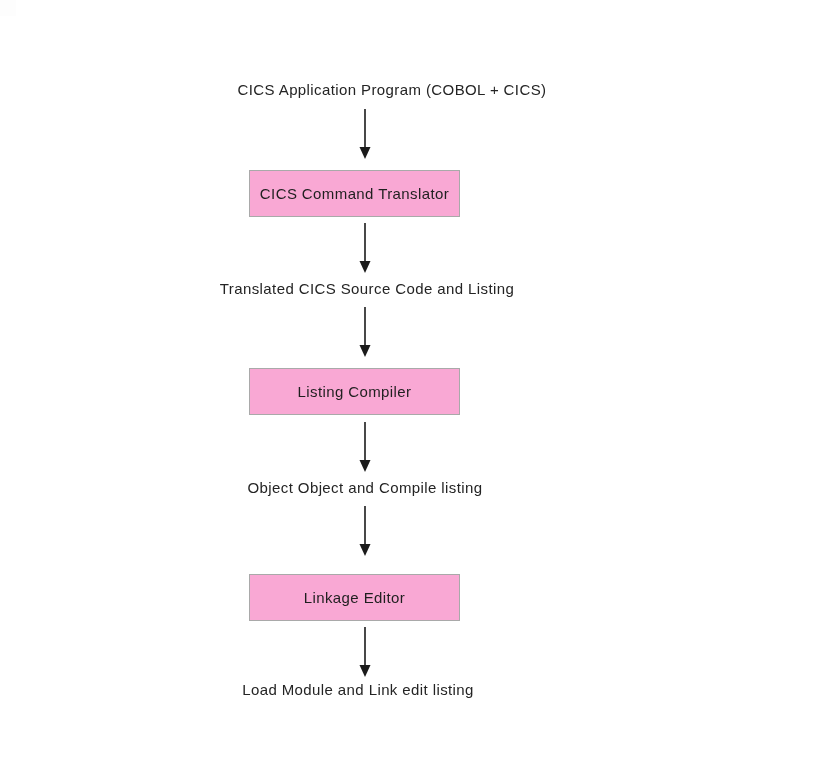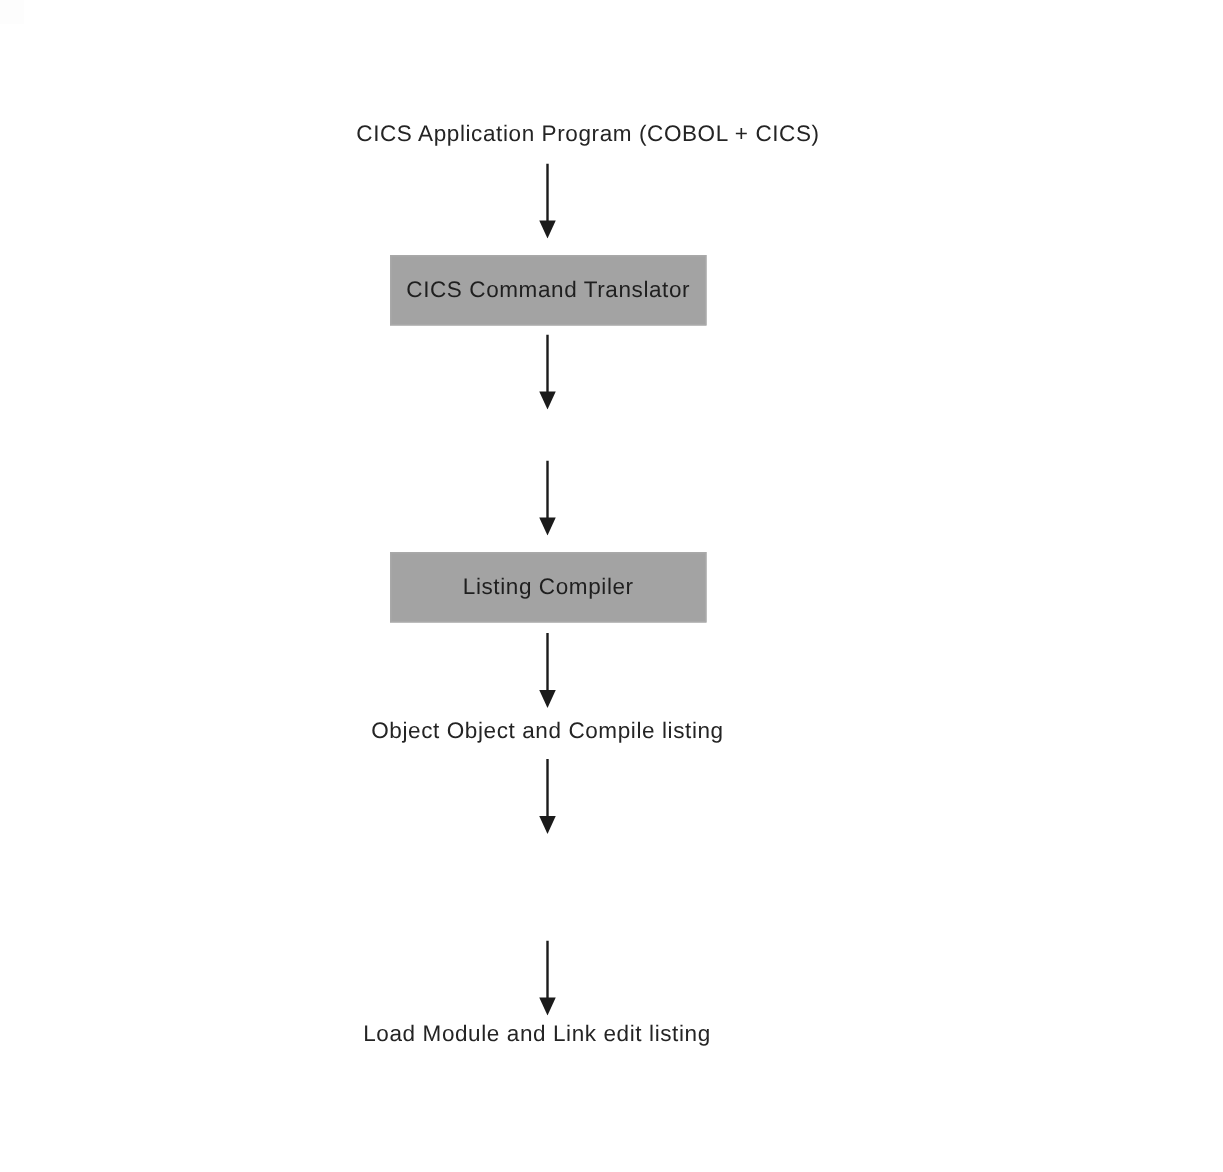--- a/index.html
+++ b/index.html
@@ -27,25 +27,25 @@
     position: absolute;
     text-align: center;
     color: #242424;
     font-size: 15px;
     letter-spacing: 0.4px;
     white-space: nowrap;
     line-height: 18px;
   }
   .flow-box {
     position: absolute;
-    left: 260px;
+    left: 249px;
     width: 209px;
     height: 45px;
     border: 1px solid #a9a9a9;
-    background: #a3a3a3;
+    background: #f9a8d4;
     display: flex;
     align-items: center;
     justify-content: center;
     color: #1f1f1f;
     font-size: 15px;
     letter-spacing: 0.4px;
     white-space: nowrap;
   }
   .flow-arrow {
     position: absolute;
@@ -70,20 +70,21 @@
 
   <div class="flow-box" style="top:170px;">
     <span>CICS Command Translator</span>
   </div>
 
   <svg class="flow-arrow" style="top:223px;" viewBox="0 0 14 50">
     <line x1="7" y1="0" x2="7" y2="39" stroke="#1b1b1b" stroke-width="1.6"></line>
     <polygon points="1.5,38 12.5,38 7,50" fill="#1b1b1b"></polygon>
   </svg>
 
+  <div class="flow-text" style="left:187px; top:280px; width:360px;">Translated CICS Source Code and Listing</div>
 
   <svg class="flow-arrow" style="top:307px;" viewBox="0 0 14 50">
     <line x1="7" y1="0" x2="7" y2="39" stroke="#1b1b1b" stroke-width="1.6"></line>
     <polygon points="1.5,38 12.5,38 7,50" fill="#1b1b1b"></polygon>
   </svg>
 
   <div class="flow-box" style="top:368px;">
     <span>Listing Compiler</span>
   </div>
 
@@ -92,20 +93,23 @@
     <polygon points="1.5,38 12.5,38 7,50" fill="#1b1b1b"></polygon>
   </svg>
 
   <div class="flow-text" style="left:185px; top:479px; width:360px;">Object Object and Compile listing</div>
 
   <svg class="flow-arrow" style="top:506px;" viewBox="0 0 14 50">
     <line x1="7" y1="0" x2="7" y2="39" stroke="#1b1b1b" stroke-width="1.6"></line>
     <polygon points="1.5,38 12.5,38 7,50" fill="#1b1b1b"></polygon>
   </svg>
 
+  <div class="flow-box" style="top:574px;">
+    <span>Linkage Editor</span>
+  </div>
 
   <svg class="flow-arrow" style="top:627px;" viewBox="0 0 14 50">
     <line x1="7" y1="0" x2="7" y2="39" stroke="#1b1b1b" stroke-width="1.6"></line>
     <polygon points="1.5,38 12.5,38 7,50" fill="#1b1b1b"></polygon>
   </svg>
 
   <div class="flow-text" style="left:178px; top:681px; width:360px;">Load Module and Link edit listing</div>
 
 </div>
 

